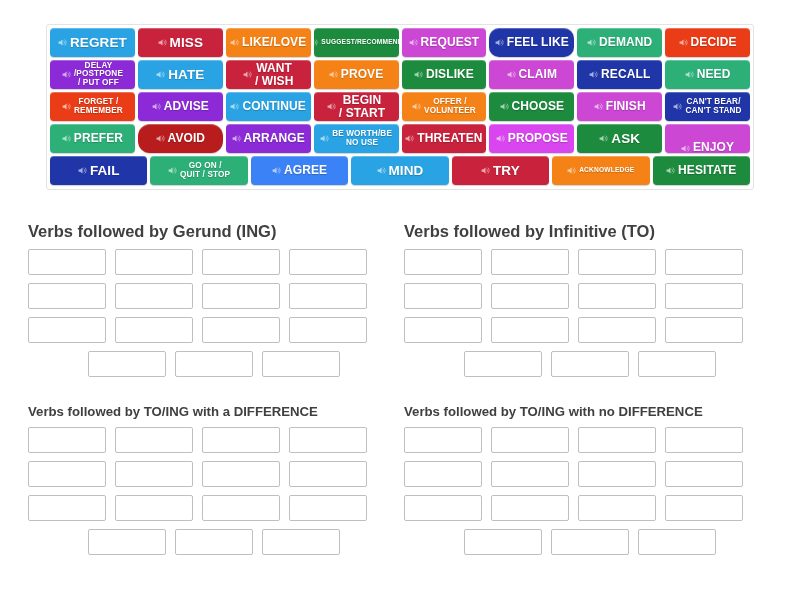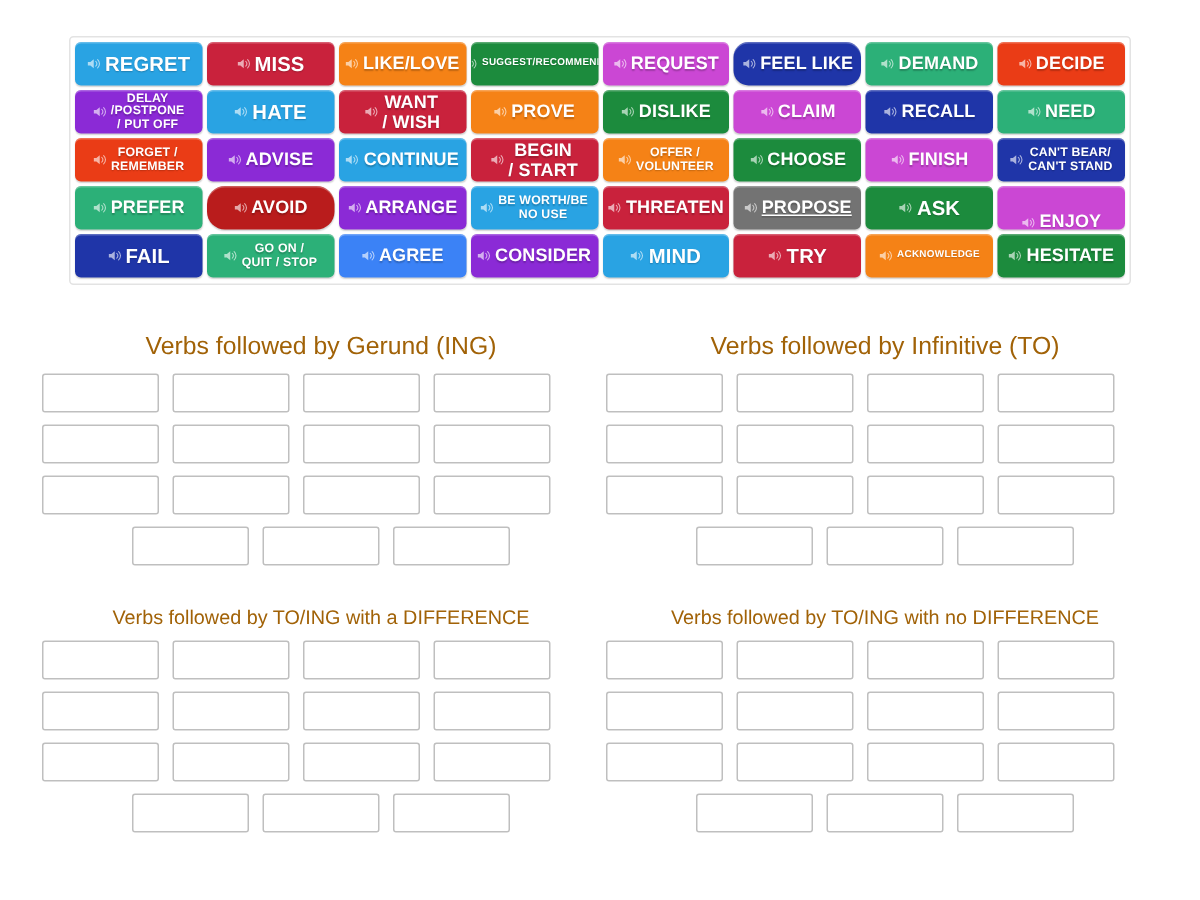--- a/index.html
+++ b/index.html
@@ -80,23 +80,23 @@
   .sz-xs .lbl { font-size: 8.2px; letter-spacing: 0.15px; }
   .sz-xxs .lbl { font-size: 6.6px; letter-spacing: 0.2px; }
 
   
   .section {
     position: absolute;
     box-sizing: border-box;
   }
 
   .section-title {
-    text-align: center;
-    color: #a16207;
-    font-weight: normal;
+    text-align: left;
+    color: #404040;
+    font-weight: bold;
     line-height: 1.15;
     margin-bottom: 8px;
     white-space: nowrap;
   }
   .title-lg { font-size: 16.5px; }
   .title-sm { font-size: 13.2px; }
 
   .zone-row {
     display: flex;
     justify-content: flex-start;
@@ -419,21 +419,21 @@
         <div class="tile sz-md" style="background: rgb(201, 34, 60);">
           <span class="spk">
             <svg viewBox="0 0 16 16" xmlns="http://www.w3.org/2000/svg" aria-hidden="true">
               <path fill="#ffffff" d="M1 6h3l4-3.2v10.4L4 10H1z"></path>
               <path fill="none" stroke="#ffffff" stroke-width="1.3" stroke-linecap="round" d="M10.4 5.2a3.6 3.6 0 0 1 0 5.6"></path>
               <path fill="none" stroke="#ffffff" stroke-width="1.3" stroke-linecap="round" d="M12.6 3.2a6.4 6.4 0 0 1 0 9.6"></path>
             </svg>
           </span>
           <span class="lbl">THREATEN</span>
         </div>
-        <div class="tile sz-md" style="background: #737373; text-decoration: underline;">
+        <div class="tile sz-md" style="background: #d946ef;">
           <span class="spk">
             <svg viewBox="0 0 16 16" xmlns="http://www.w3.org/2000/svg" aria-hidden="true">
               <path fill="#ffffff" d="M1 6h3l4-3.2v10.4L4 10H1z"></path>
               <path fill="none" stroke="#ffffff" stroke-width="1.3" stroke-linecap="round" d="M10.4 5.2a3.6 3.6 0 0 1 0 5.6"></path>
               <path fill="none" stroke="#ffffff" stroke-width="1.3" stroke-linecap="round" d="M12.6 3.2a6.4 6.4 0 0 1 0 9.6"></path>
             </svg>
           </span>
           <span class="lbl">PROPOSE</span>
         </div>
         <div class="tile sz-lg" style="background: rgb(28, 139, 61);">
@@ -481,30 +481,20 @@
         </div>
         <div class="tile sz-md" style="background: #3b82f6;">
           <span class="spk">
             <svg viewBox="0 0 16 16" xmlns="http://www.w3.org/2000/svg" aria-hidden="true">
               <path fill="#ffffff" d="M1 6h3l4-3.2v10.4L4 10H1z"></path>
               <path fill="none" stroke="#ffffff" stroke-width="1.3" stroke-linecap="round" d="M10.4 5.2a3.6 3.6 0 0 1 0 5.6"></path>
               <path fill="none" stroke="#ffffff" stroke-width="1.3" stroke-linecap="round" d="M12.6 3.2a6.4 6.4 0 0 1 0 9.6"></path>
             </svg>
           </span>
           <span class="lbl">AGREE</span>
-        </div>
-        <div class="tile sz-md" style="background: rgb(139, 42, 214);">
-          <span class="spk">
-            <svg viewBox="0 0 16 16" xmlns="http://www.w3.org/2000/svg" aria-hidden="true">
-              <path fill="#ffffff" d="M1 6h3l4-3.2v10.4L4 10H1z"></path>
-              <path fill="none" stroke="#ffffff" stroke-width="1.3" stroke-linecap="round" d="M10.4 5.2a3.6 3.6 0 0 1 0 5.6"></path>
-              <path fill="none" stroke="#ffffff" stroke-width="1.3" stroke-linecap="round" d="M12.6 3.2a6.4 6.4 0 0 1 0 9.6"></path>
-            </svg>
-          </span>
-          <span class="lbl">CONSIDER</span>
         </div>
         <div class="tile sz-lg" style="background: rgb(41, 163, 227);">
           <span class="spk">
             <svg viewBox="0 0 16 16" xmlns="http://www.w3.org/2000/svg" aria-hidden="true">
               <path fill="#ffffff" d="M1 6h3l4-3.2v10.4L4 10H1z"></path>
               <path fill="none" stroke="#ffffff" stroke-width="1.3" stroke-linecap="round" d="M10.4 5.2a3.6 3.6 0 0 1 0 5.6"></path>
               <path fill="none" stroke="#ffffff" stroke-width="1.3" stroke-linecap="round" d="M12.6 3.2a6.4 6.4 0 0 1 0 9.6"></path>
             </svg>
           </span>
           <span class="lbl">MIND</span>

